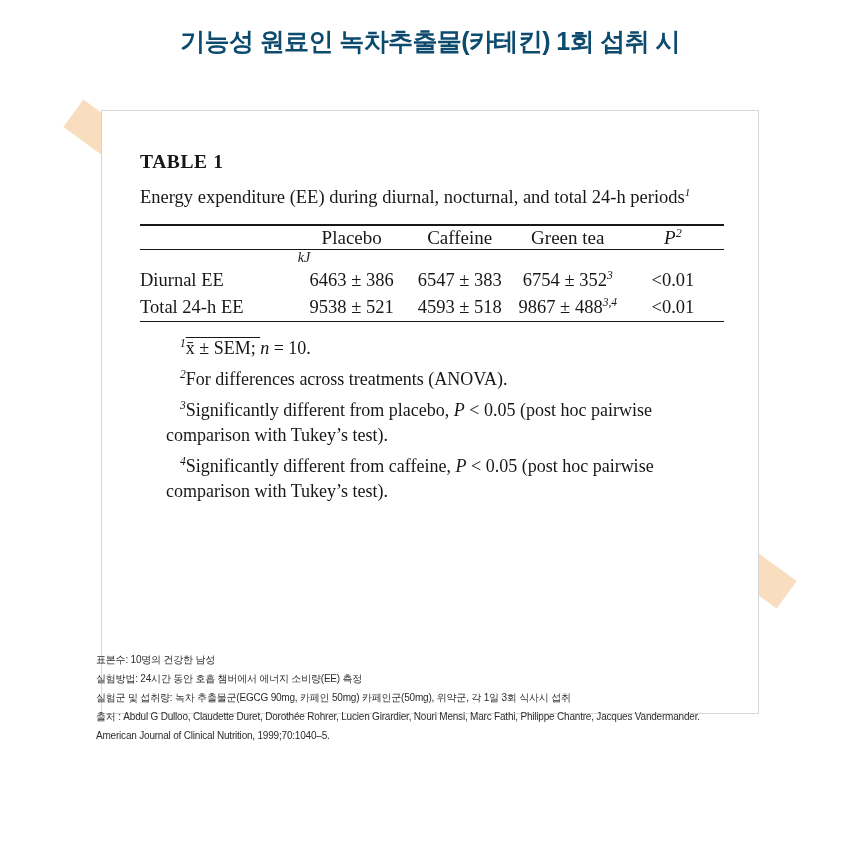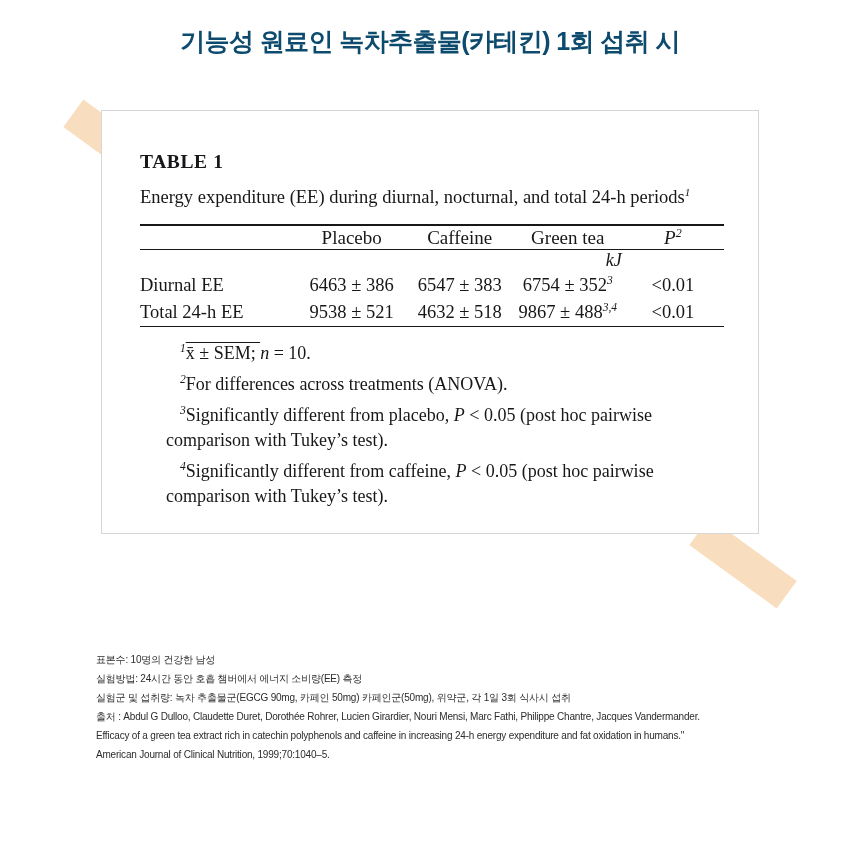--- a/index.html
+++ b/index.html
@@ -32,21 +32,21 @@
     position: relative;
     margin: 48px auto 0 auto;
     width: 658px;
     height: 488px;
   }
   .card {
     position: absolute;
     left: 0;
     top: 0;
     width: 658px;
-    height: 424px;
+    height: 604px;
     background: #ffffff;
     border: 1px solid #d6d6d6;
     box-sizing: border-box;
   }
 
   .tape {
     position: absolute;
     width: 108px;
     height: 34px;
     background: #f8dcba;
@@ -120,24 +120,24 @@
   }
   .hdr td.lead {
     text-align: left;
   }
   .hdr td sup {
     font-size: 12px;
     font-style: italic;
     vertical-align: super;
   }
   .units td {
-    text-align: right;
+    text-align: left;
     font-style: italic;
     padding: 5px 0 7px 0;
-    font-size: 18px;
+    font-size: 14px;
   }
   tr.row td {
     padding: 2.5px 0;
     text-align: center;
     font-size: 18.5px;
     white-space: nowrap;
   }
   tr.row td.lead {
     text-align: left;
     padding-right: 10px;
@@ -232,21 +232,21 @@
           <tr class="row">
             <td class="lead">Diurnal EE</td>
             <td>6463 ± 386</td>
             <td>6547 ± 383</td>
             <td><span>6754 ± 352</span><sup>3</sup></td>
             <td>&lt;0.01</td>
           </tr>
           <tr class="row">
             <td class="lead">Total 24-h EE</td>
             <td>9538 ± 521</td>
-            <td>4632 ± 518</td>
+            <td>4593 ± 518</td>
             <td><span>9867 ± 488</span><sup>3,4</sup></td>
             <td>&lt;0.01</td>
           </tr>
 
           <tr class="rule-bot">
               <td colspan="5"></td>
             </tr>
         </tbody>
       </table>
 
@@ -259,15 +259,14 @@
 
     </div>
   </div>
 </div>
 
 <div class="source-block">
   <p>표본수: 10명의 건강한 남성</p>
   <p>실험방법: 24시간 동안 호흡 챔버에서 에너지 소비량(EE) 측정</p>
   <p>실험군 및 섭취량: 녹차 추출물군(EGCG 90mg, 카페인 50mg) 카페인군(50mg), 위약군, 각 1일 3회 식사시 섭취</p>
   <p>출처 : Abdul G Dulloo, Claudette Duret, Dorothée Rohrer, Lucien Girardier, Nouri Mensi, Marc Fathi, Philippe Chantre, Jacques Vandermander.</p>
-  <p>Efficacy of a green tea extract rich in catechin polyphenols and caffeine in increasing 24-h energy expenditure and fat oxidation in humans."</p>
   <p>American Journal of Clinical Nutrition, 1999;70:1040–5.</p>
 </div>
 
 </body></html>

